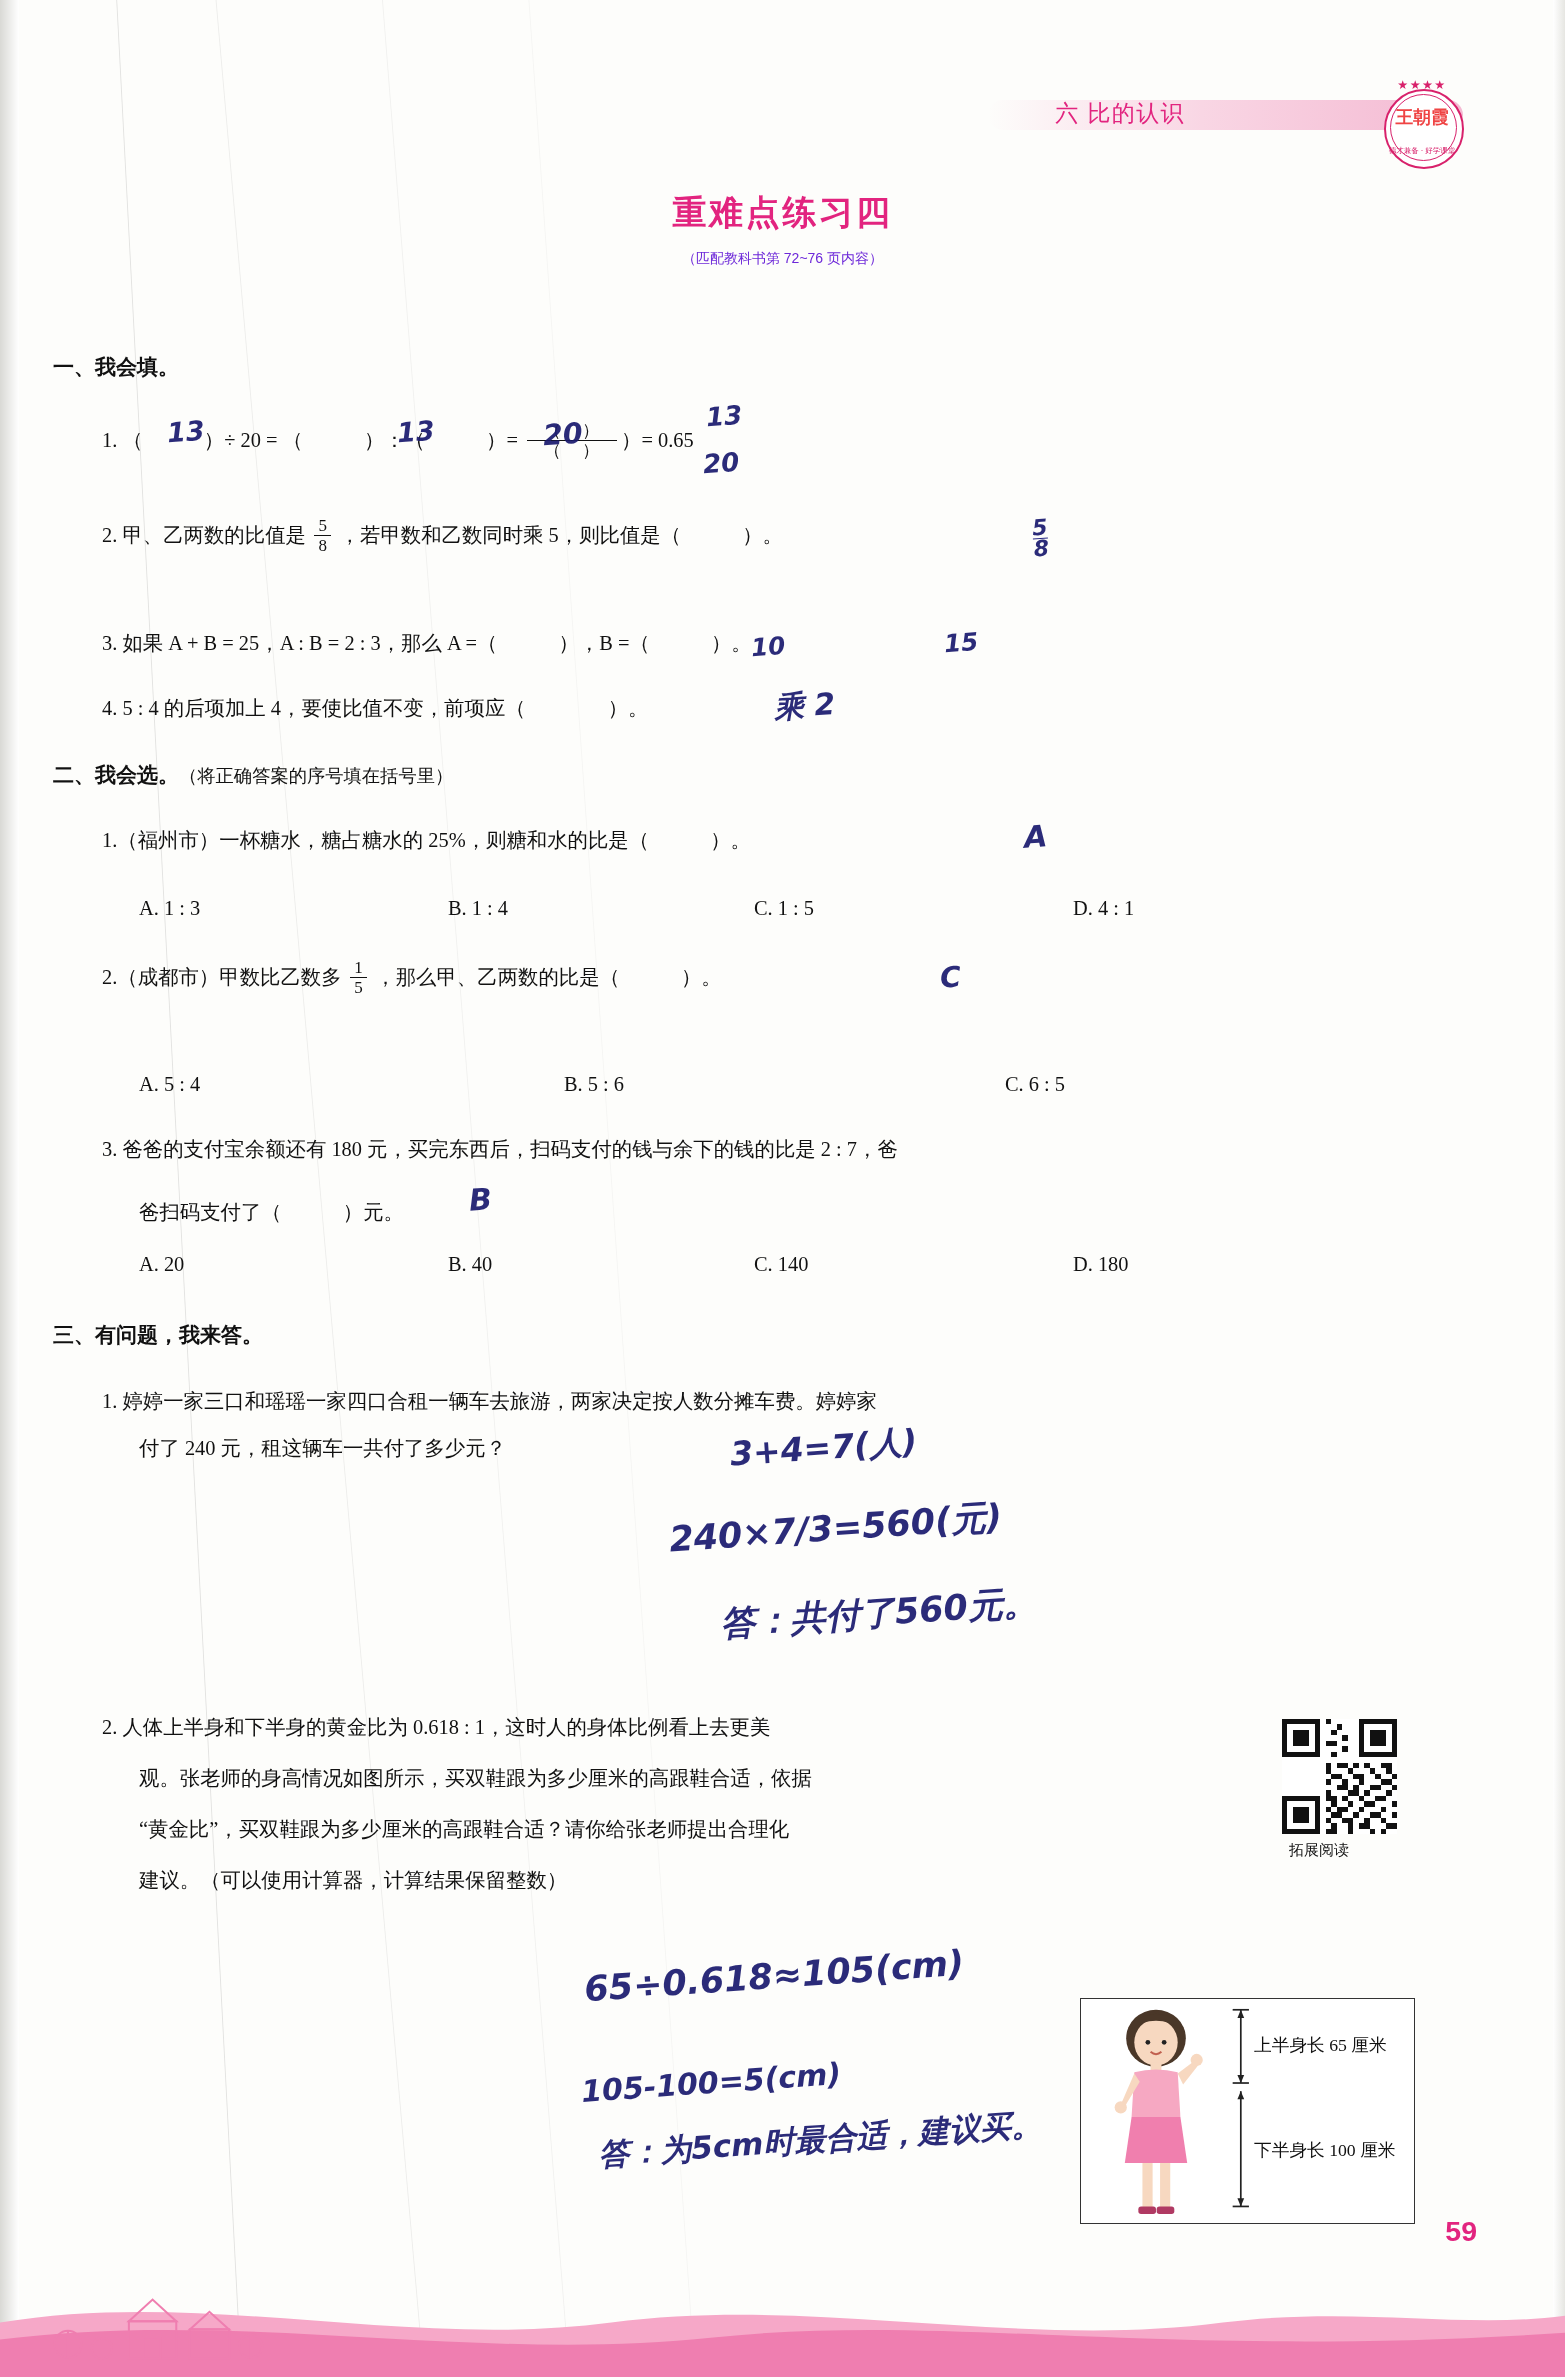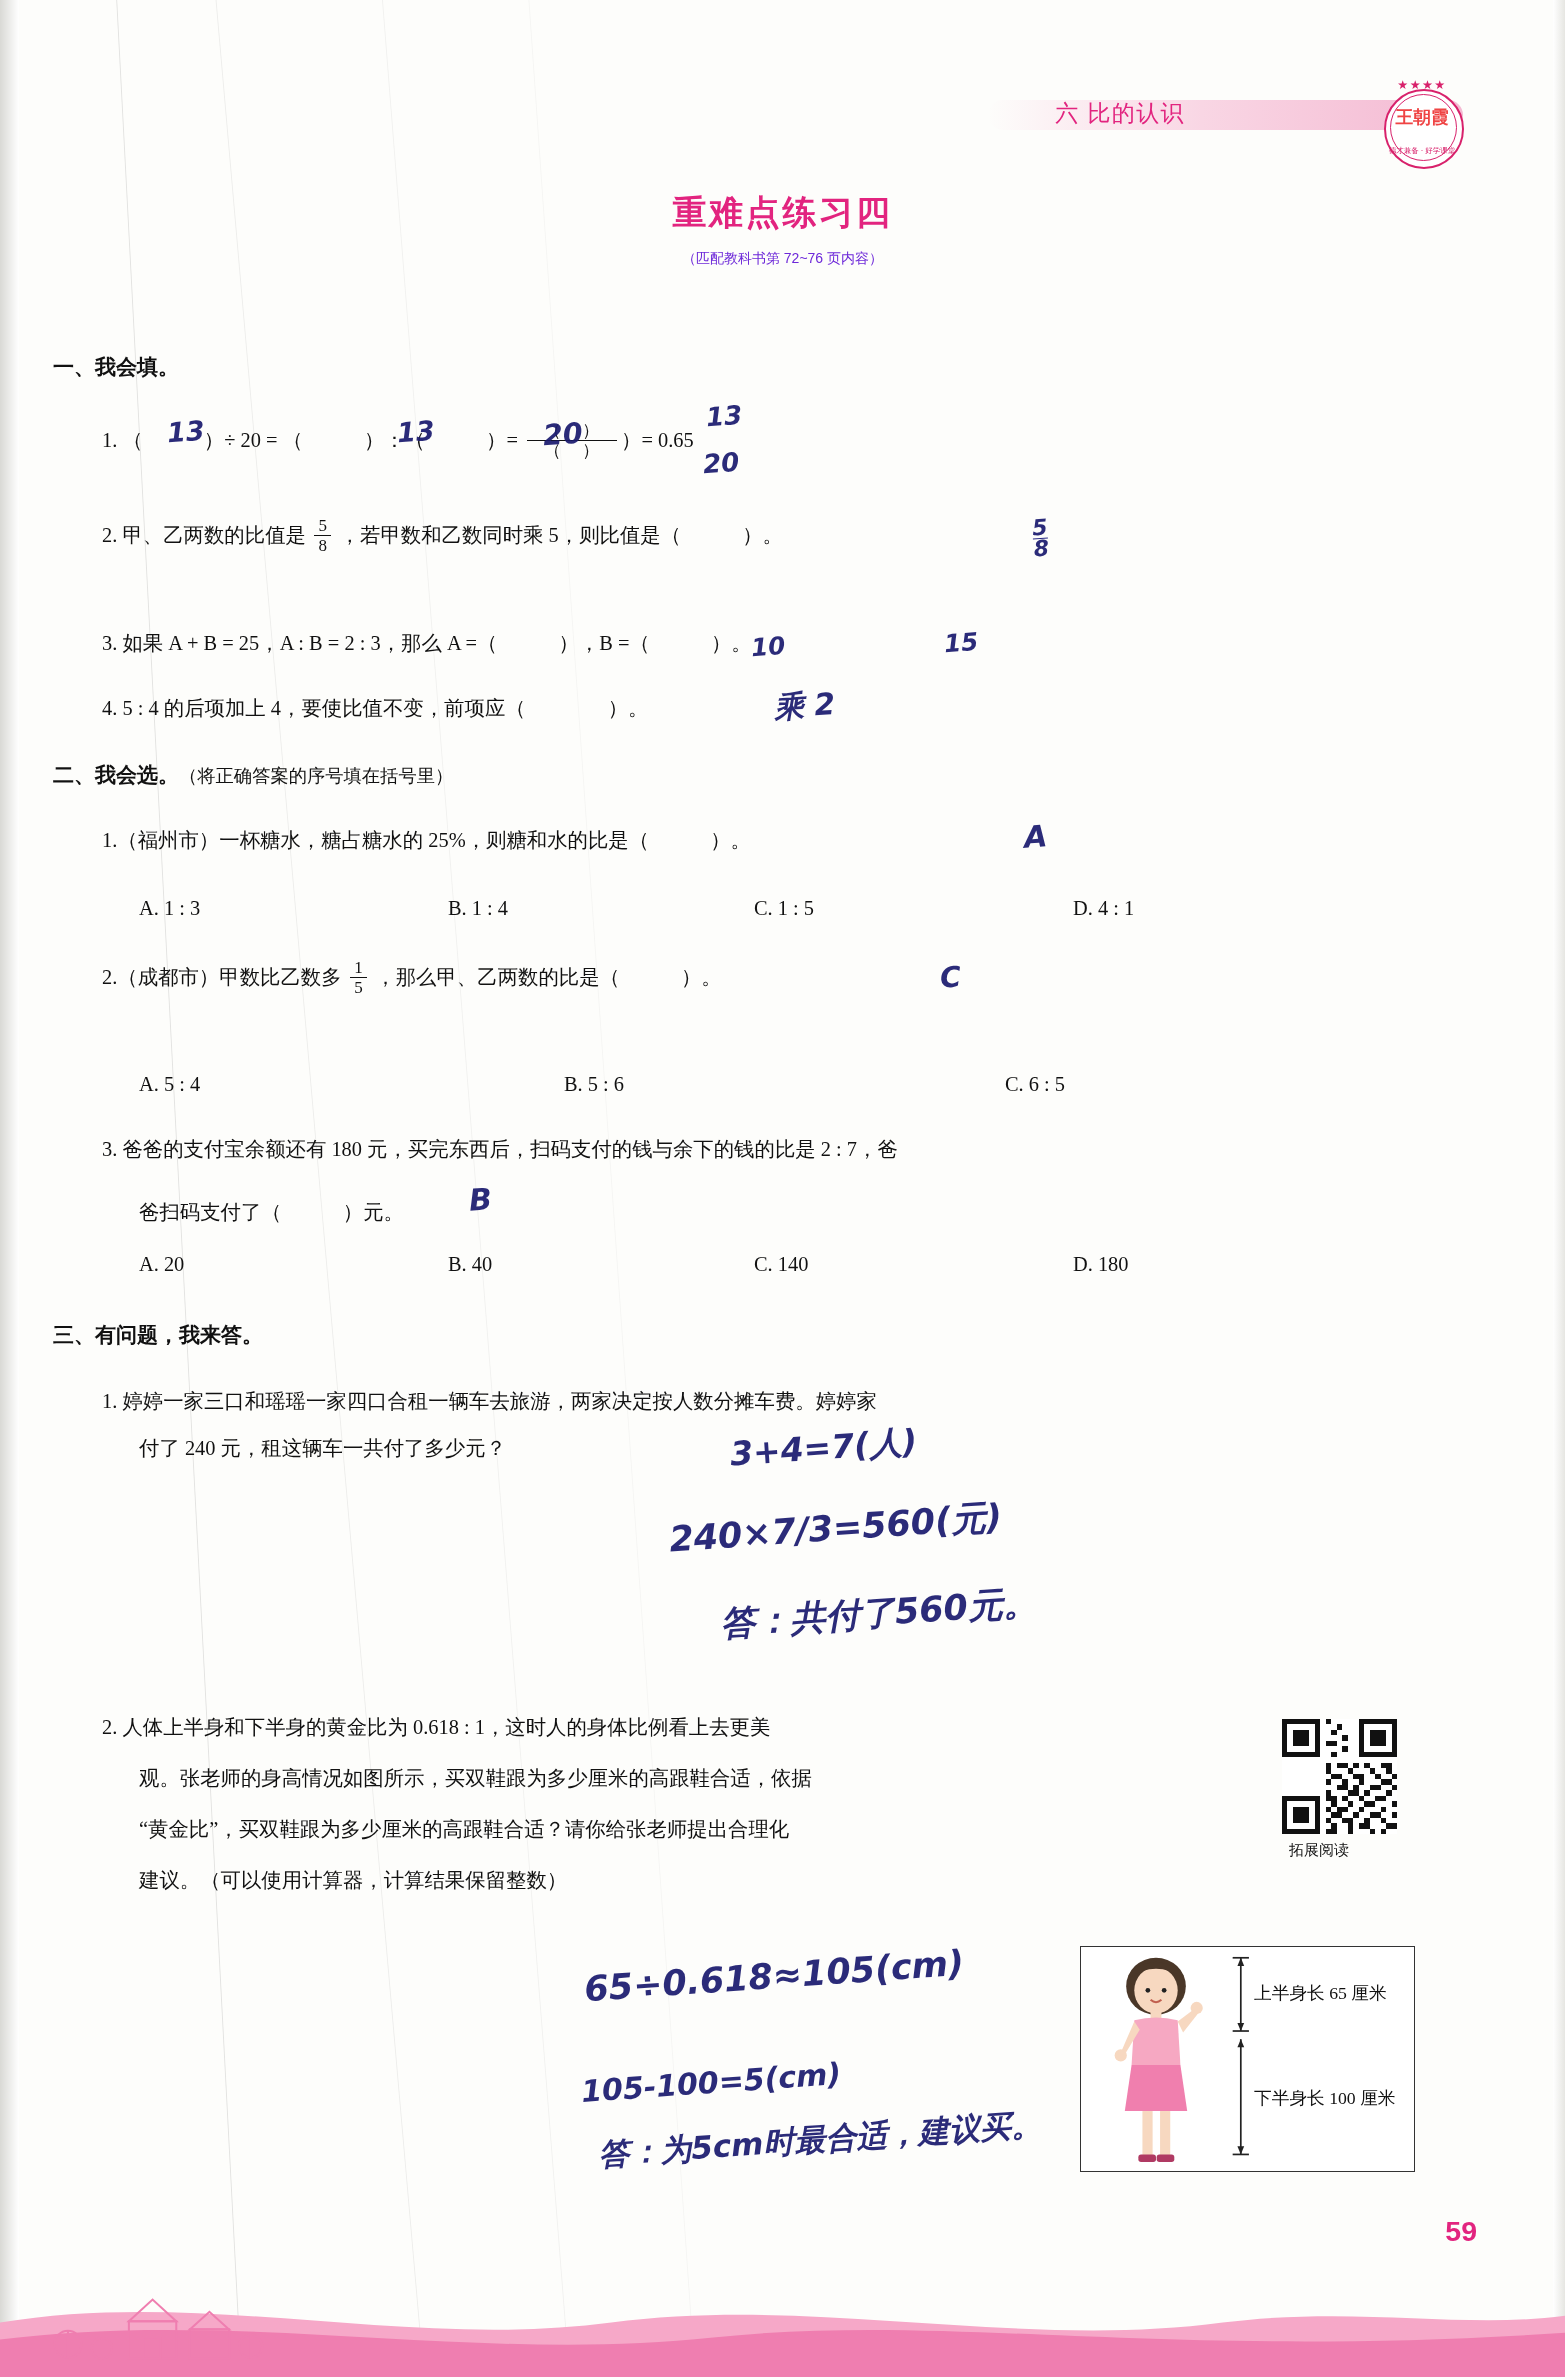--- a/index.html
+++ b/index.html
@@ -366,21 +366,21 @@
           <rect x="18" y="20" width="1" height="1"></rect>
       </g>
     </svg>
   </div>
   <div class="qr-label" style="left:1289px; top:1841px;">拓展阅读</div>
 
   <div class="hw" style="left:584px; top:1956px; font-size:35px;">65÷0.618≈105(cm)</div>
   <div class="hw" style="left:581px; top:2065px; font-size:30px;">105-100=5(cm)</div>
   <div class="hw" style="left:598px; top:2119px; font-size:31px;">答：为5cm时最合适，建议买。</div>
 
-  <div class="figbox" style="left:1080px; top:1946px; width:333px; height:224px;">
+  <div class="figbox" style="left:1080px; top:1998px; width:333px; height:224px;">
 
     <svg width="136" height="217" viewBox="0 0 200 320" style="position:absolute;left:6.8px;top:4.1px;">
 
       <ellipse cx="100" cy="52" rx="44" ry="42" fill="#4a3728"></ellipse>
 
       <ellipse cx="100" cy="58" rx="32" ry="34" fill="#f7d8c0"></ellipse>
       <path d="M60 40 Q100 12 140 40 Q140 22 100 16 Q60 22 60 40Z" fill="#4a3728"></path>
       <circle cx="88" cy="58" r="3.5" fill="#222"></circle>
       <circle cx="112" cy="58" r="3.5" fill="#222"></circle>
       <path d="M92 72 Q100 79 108 72" stroke="#c1604f" stroke-width="3" fill="none"></path>

